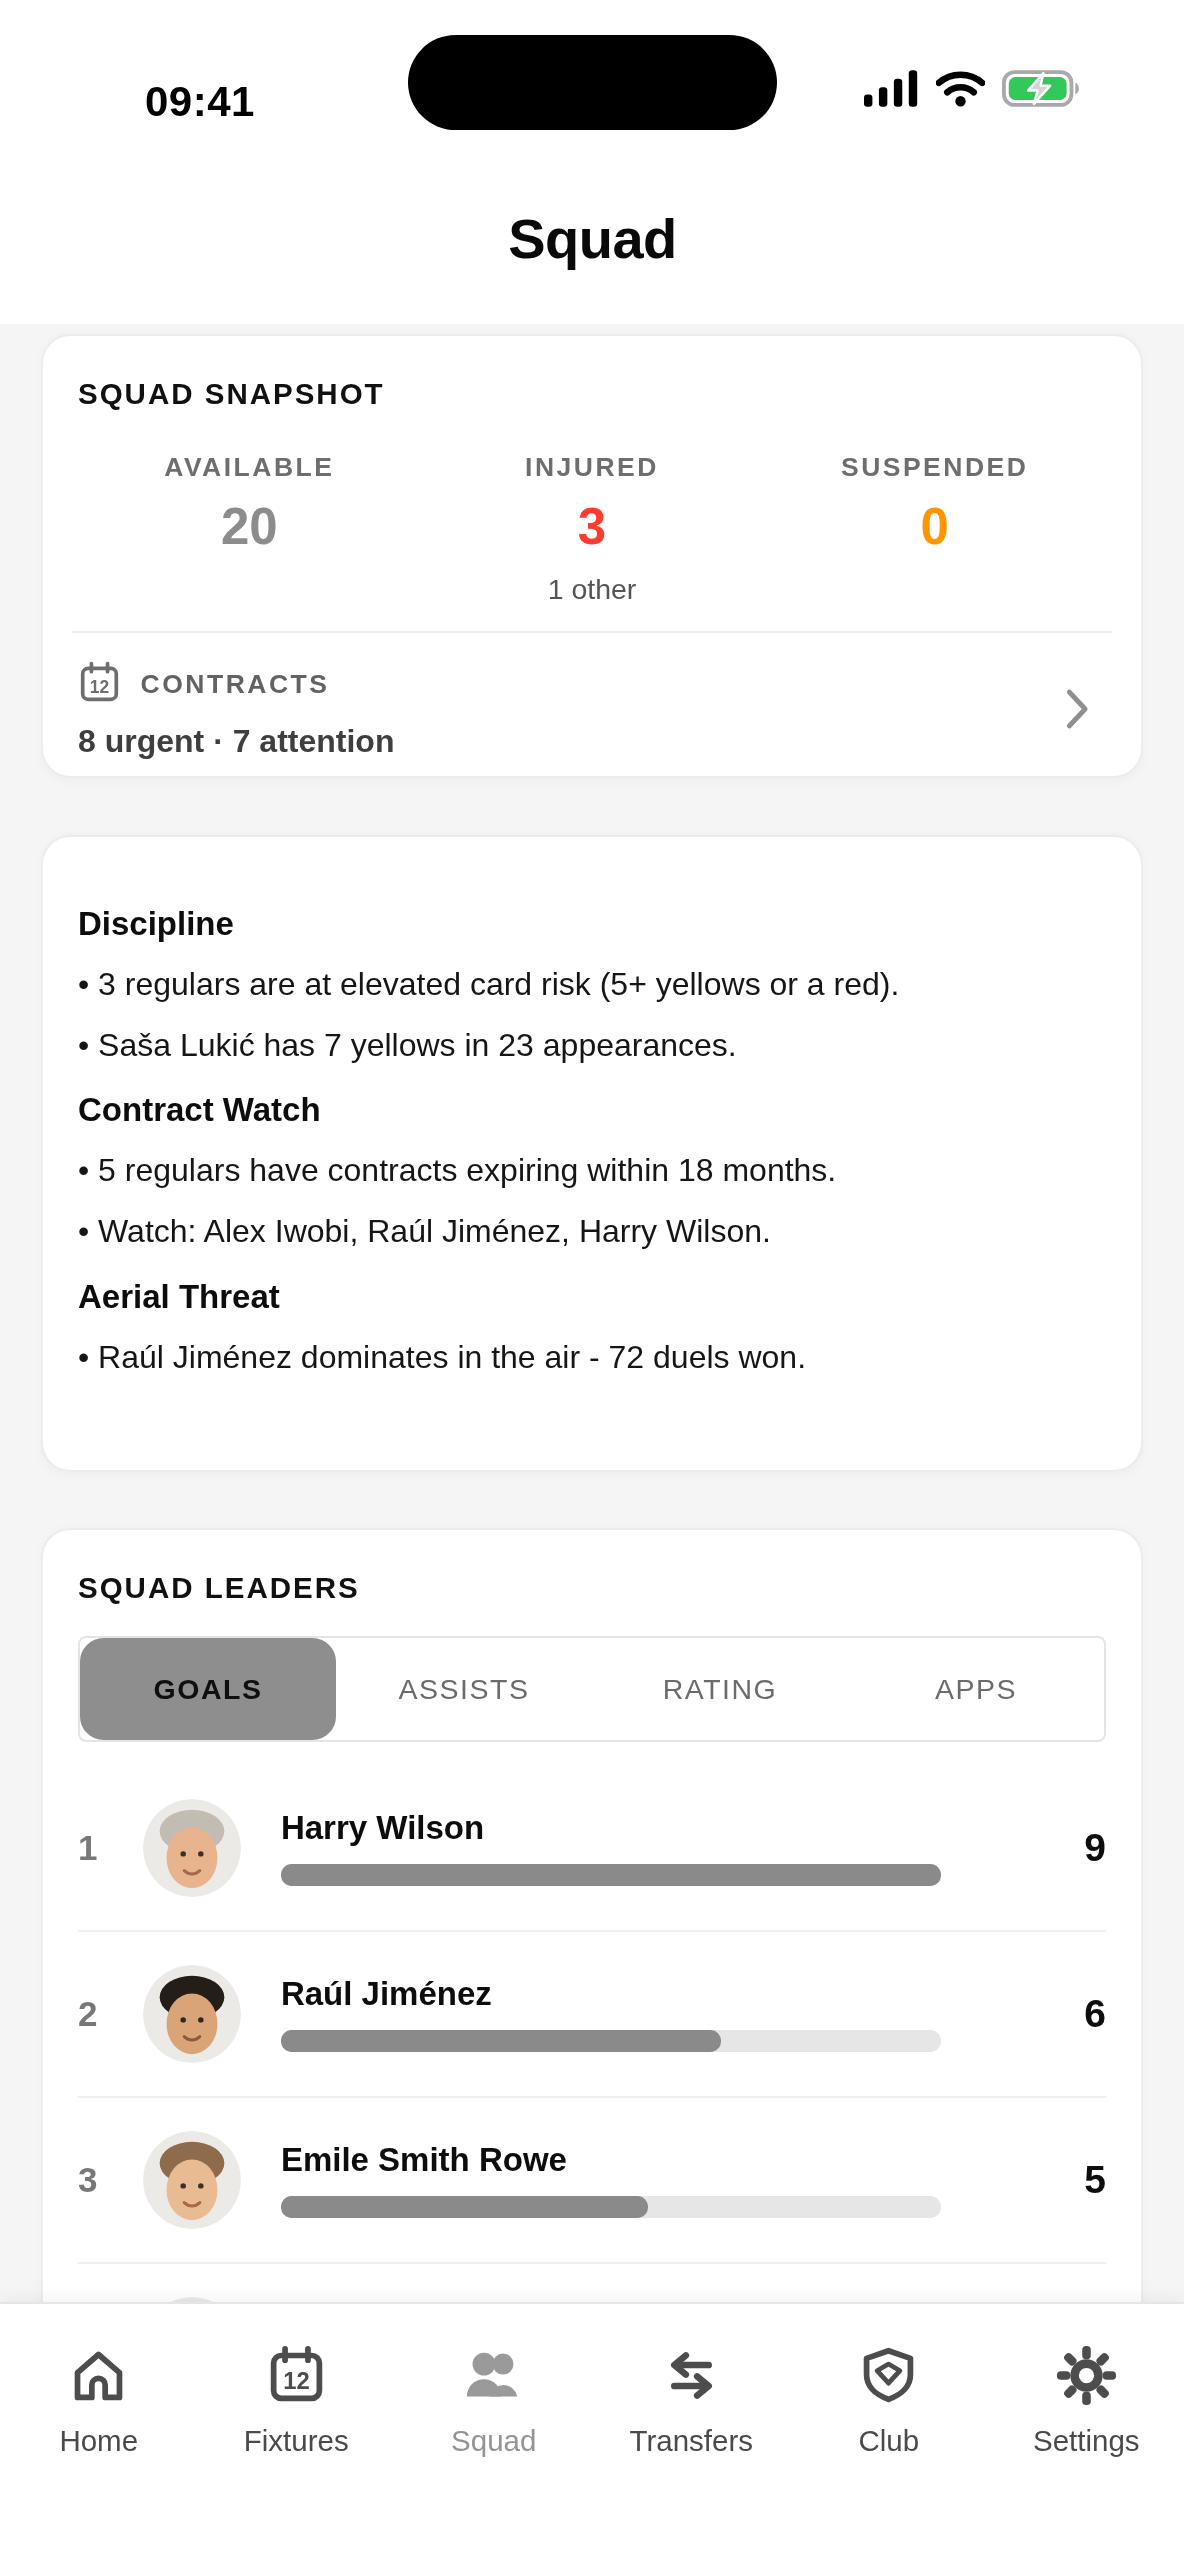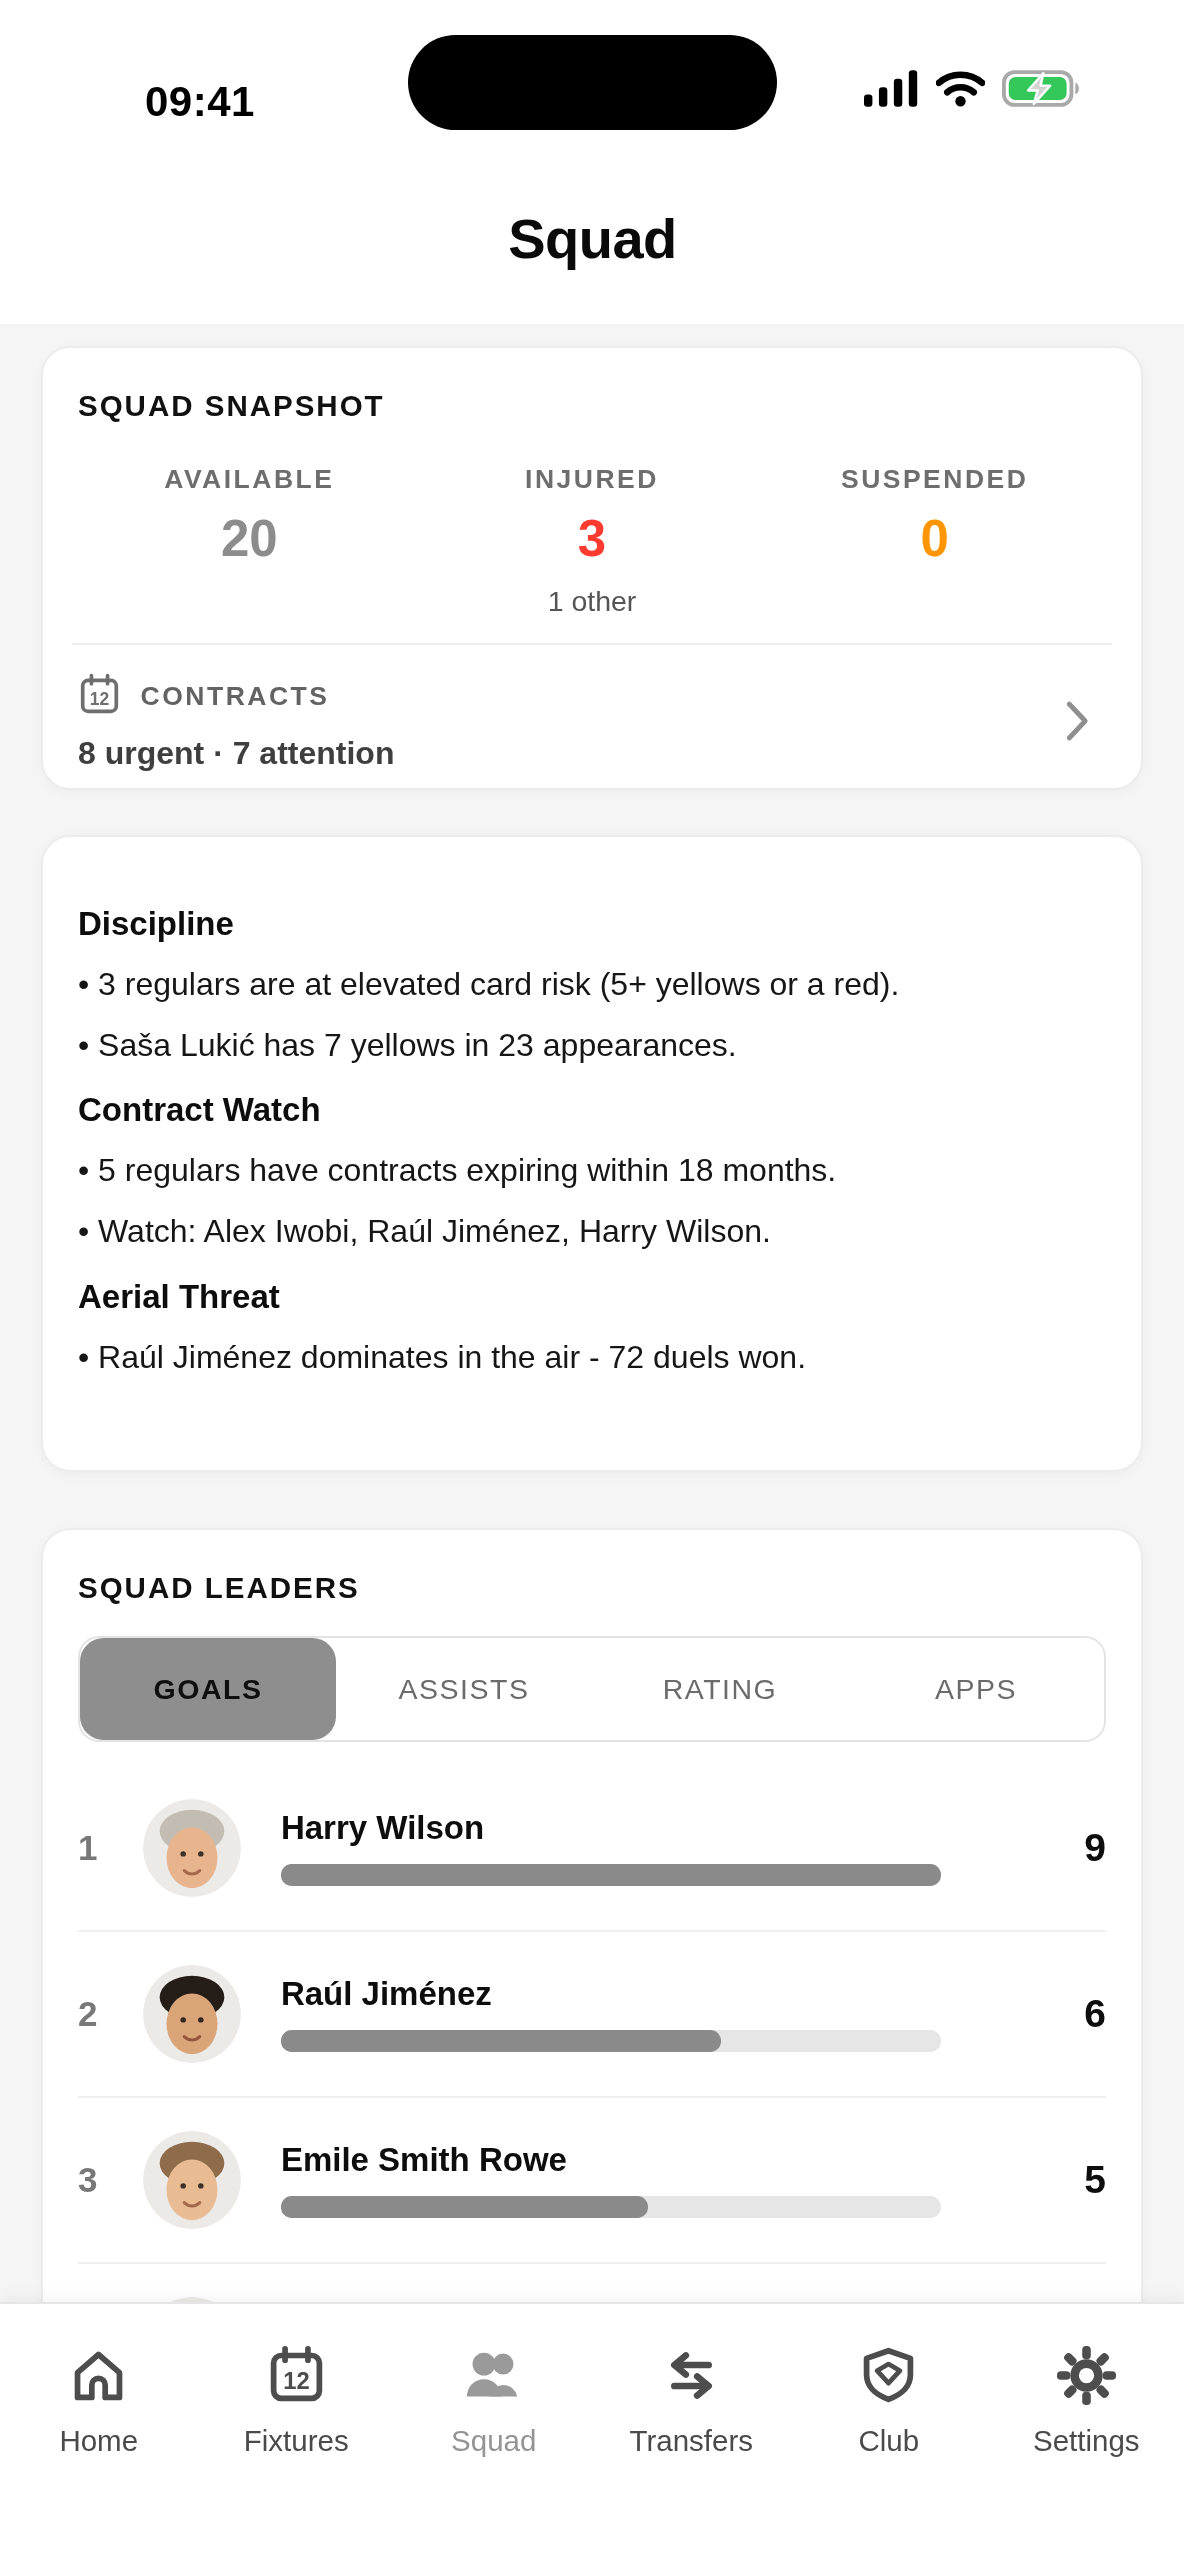--- a/index.html
+++ b/index.html
@@ -14,42 +14,42 @@
   .status-icons{position:absolute;right:102px;top:69px;display:flex;align-items:center;gap:16.7px;}
   
   .page-title{position:absolute;top:206px;left:0;width:100%;text-align:center;
     font-size:56px;font-weight:800;letter-spacing:-0.5px;color:#0a0a0a;}
   
   .scroll{position:absolute;top:324px;left:0;right:0;bottom:0;background:#f5f5f6;overflow:hidden;}
   .card{position:absolute;left:41px;width:1102px;box-sizing:border-box;background:#fff;
     border:2px solid #ececee;border-radius:29.5px;box-shadow:0 2.9px 11.8px rgba(0,0,0,.035);}
   .card-title{font-size:29.5px;font-weight:800;letter-spacing:2px;color:#111;}
   
-  #card-snapshot{top:22px;height:444px;padding:41px 35px;}
+  #card-snapshot{top:10px;height:444px;padding:41px 35px;}
   .stats{display:flex;margin-top:41px;}
   .stat{flex:1;text-align:center;}
   .stat-label{font-size:26.5px;font-weight:700;letter-spacing:2.5px;color:#6e6e6e;}
   .stat-value{margin-top:13.8px;font-size:51px;font-weight:800;}
   .stat-note{text-align:center;font-size:28.5px;color:#555;margin-top:17px;}
   .snapshot-divider{border-top:2px solid #ededed;margin:25.5px -5.9px 0;}
   .contracts{margin-top:27.5px;position:relative;cursor:pointer;}
   .contracts-top{display:flex;align-items:center;gap:19.6px;}
   .contracts-label{font-size:26.5px;font-weight:700;letter-spacing:2.5px;color:#636363;}
   .contracts-summary{margin-top:15.7px;font-size:32px;font-weight:700;color:#3f3f3f;}
   .contracts-chevron{position:absolute;right:15.7px;top:50%;transform:translateY(-50%);}
   
   #card-insights{top:511px;height:637px;padding:41px 35px;}
   .ins-header{display:flex;justify-content:space-between;align-items:baseline;}
   .see-more{font-size:30px;color:#6f6f6f;cursor:pointer;}
   .ins-heading{font-size:33px;font-weight:700;margin-top:26.5px;color:#0d0d0d;}
   .ins-bullet{font-size:32px;color:#161616;margin-top:21px;line-height:1.25;}
   
   #card-leaders{top:1204px;height:992px;padding:41px 35px;}
   .segmented{margin-top:31px;display:flex;height:102px;background:#fff;
-    border:2px solid #e4e4e6;border-radius:21px;overflow:hidden;}
+    border:2px solid #e4e4e6;border-radius:8px;overflow:hidden;}
   .seg{flex:1;display:flex;align-items:center;justify-content:center;
     font-size:28.5px;font-weight:400;letter-spacing:1.5px;color:#6b6b6b;cursor:pointer;}
   .seg.selected{background:#8e8e8e;color:#0f0f0f;font-weight:800;border-radius:23.6px;}
   .rows{margin-top:23.6px;}
   .leader-row{display:flex;align-items:center;height:164px;border-bottom:2px solid #efefef;}
   .leader-row.last{border-bottom:none;}
   .rank{width:61px;font-size:35px;font-weight:600;color:#787878;}
   .avatar{width:98px;height:98px;border-radius:50%;overflow:hidden;flex:0 0 auto;margin-left:3.9px;}
   .row-main{flex:1;margin-left:40px;}
   .row-name{font-size:33px;font-weight:700;color:#0d0d0d;}

